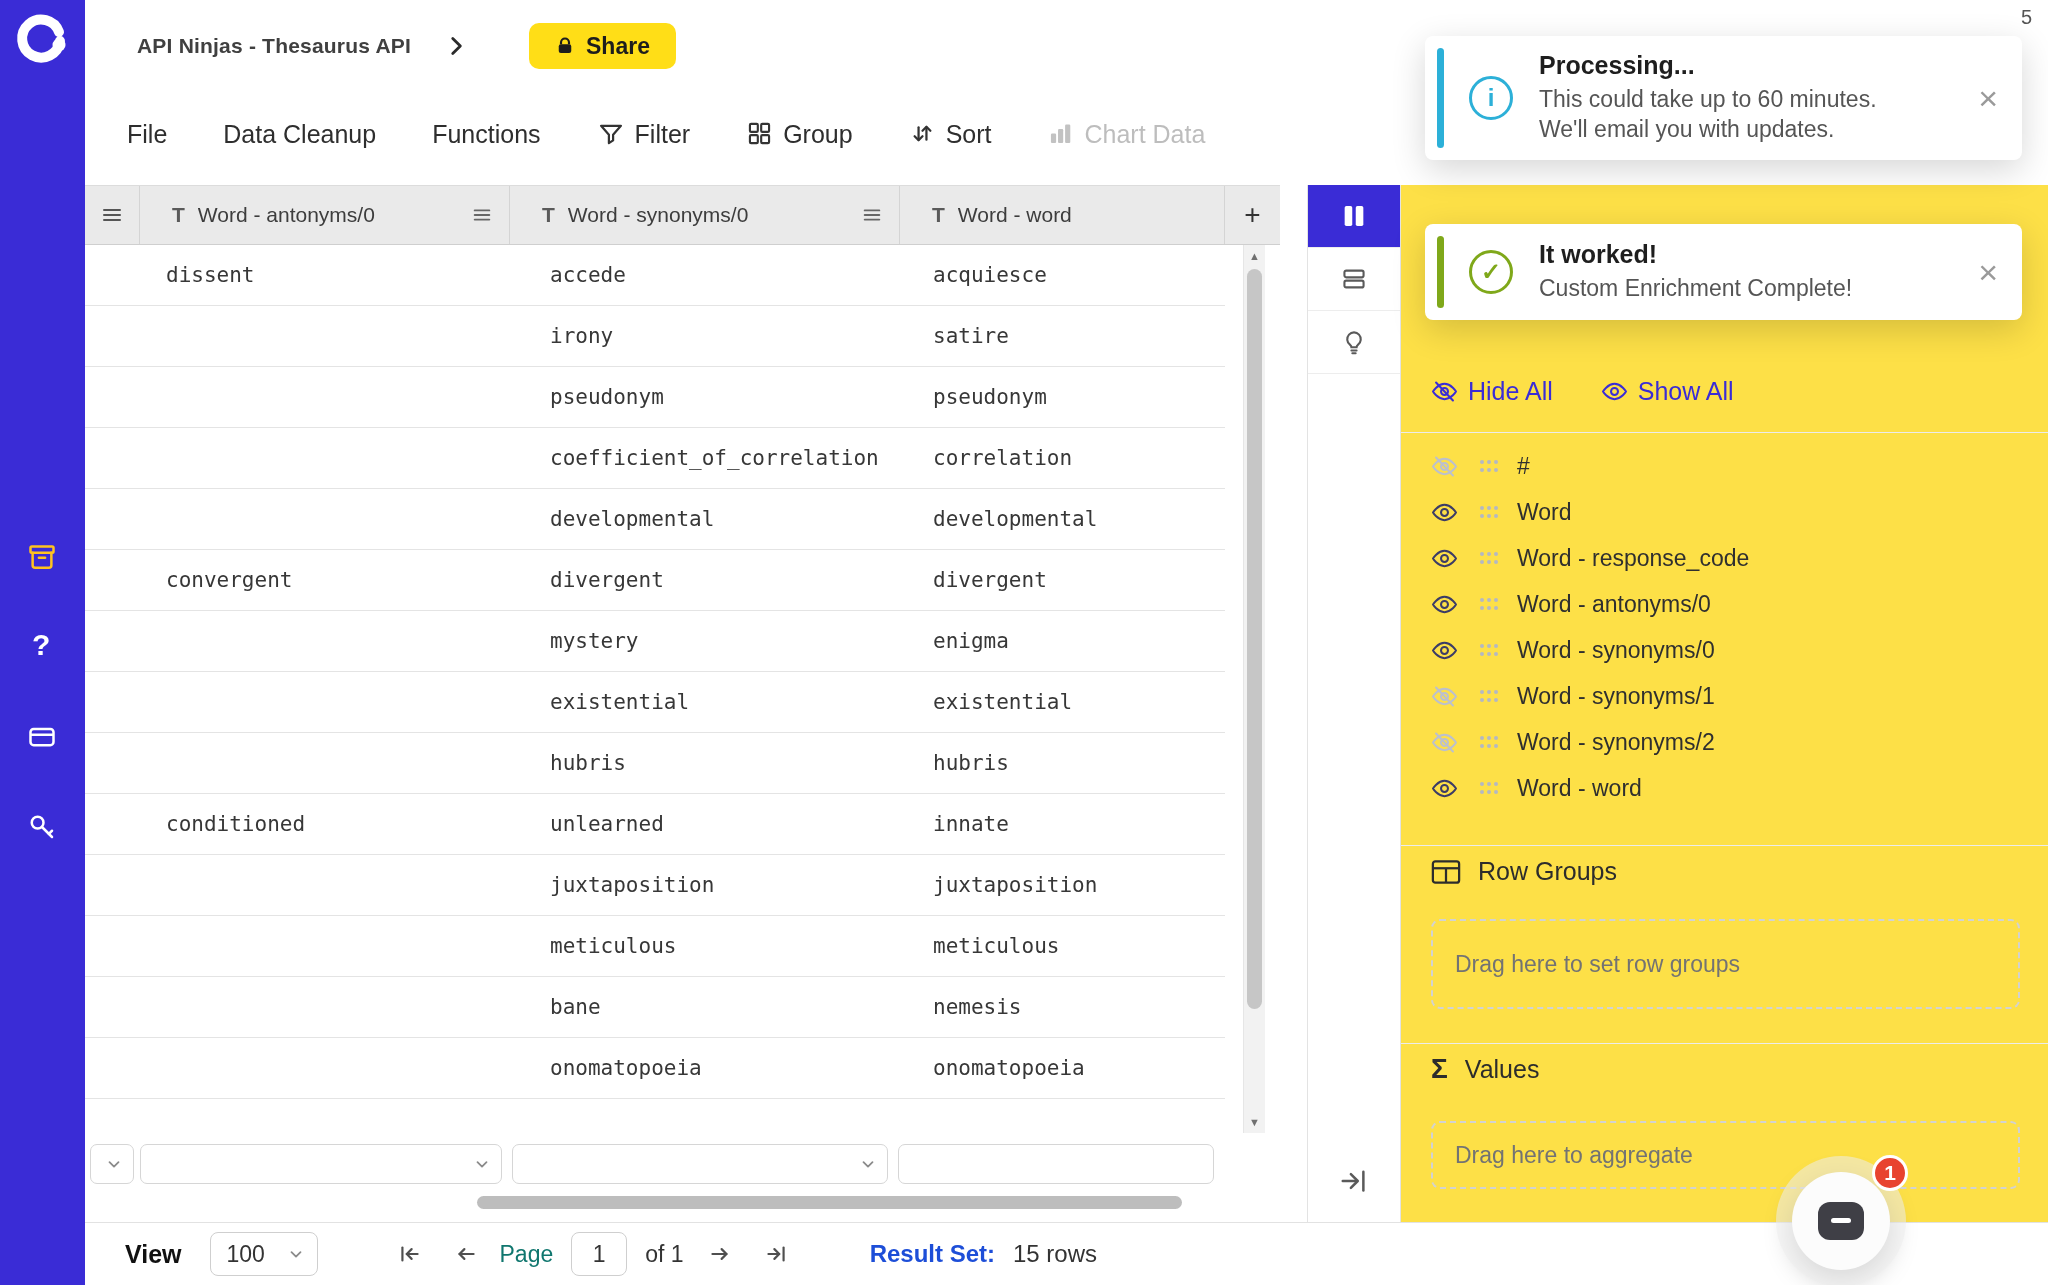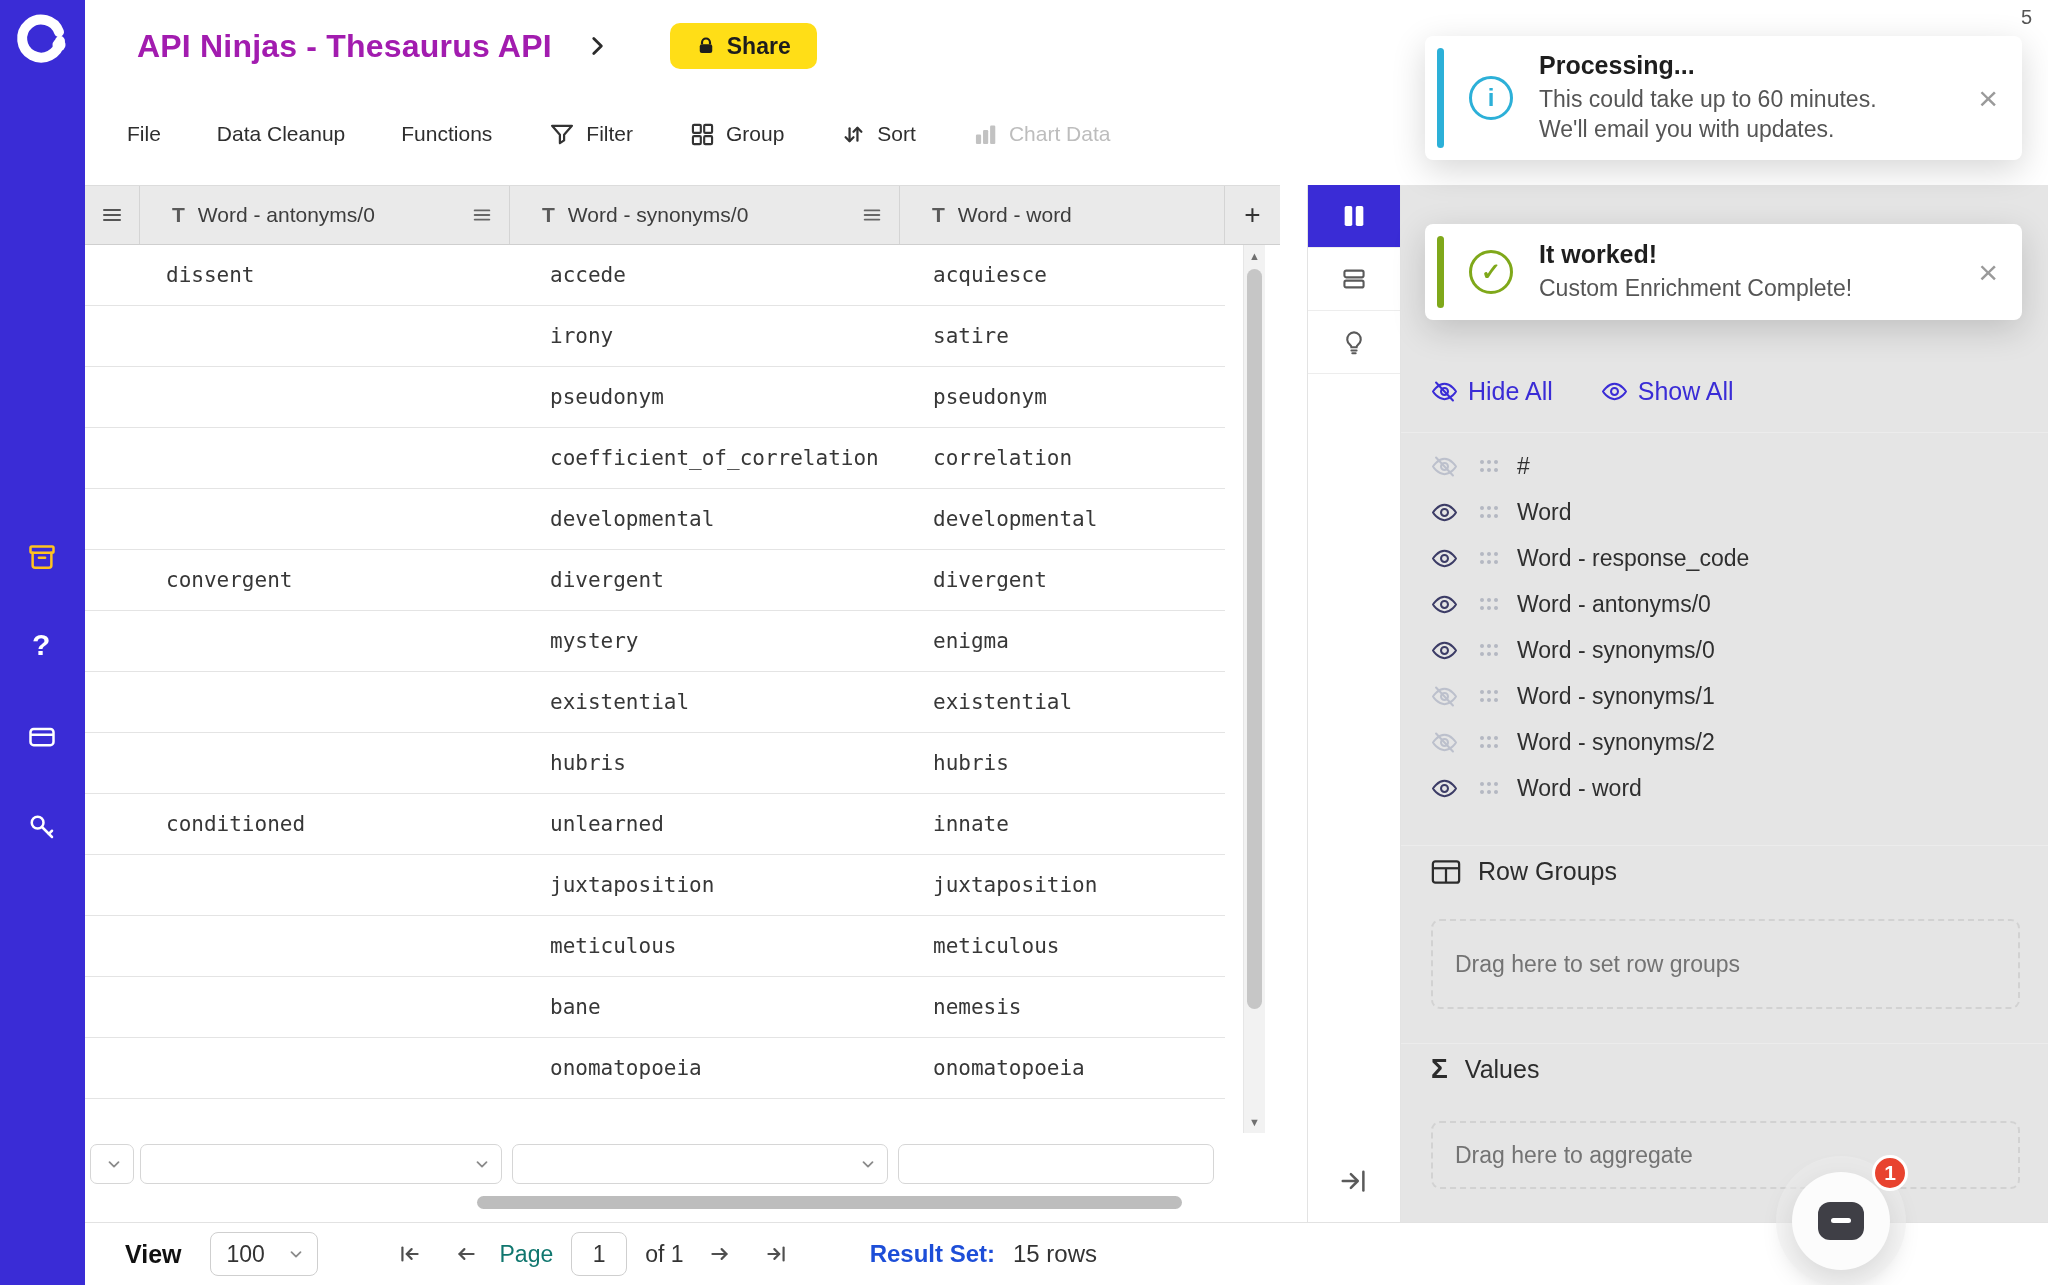--- a/index.html
+++ b/index.html
@@ -17,28 +17,28 @@
   .sidebar { position:absolute; left:0; top:0; bottom:0; width:85px; background:var(--accent); z-index:5; }
   .logo { position:absolute; top:12px; left:13px; }
   .sb-icon { position:absolute; left:27px; cursor:pointer; }
   .sb-archive { top:542px; }
   .sb-question { top:628px; font-size:30px; font-weight:600; color:#fff; left:32px; }
   .sb-card { top:722px; }
   .sb-key { top:812px; }
 
   
   .titlebar { position:absolute; left:85px; top:0; right:0; height:92px; background:#fff; display:flex; align-items:center; padding-left:52px; }
-  .page-title { font-size:32px; font-weight:600; color:#a21caf; letter-spacing:.2px; }
+  .page-title { font-size:21px; font-weight:600; color:#404040; letter-spacing:.2px; }
   .title-chevron { margin-left:32px; display:flex; cursor:pointer; }
   .share-btn { margin-left:60px; height:46px; padding:0 26px; border-radius:10px; background:var(--yellow); border:none; display:flex; align-items:center; gap:11px; font-size:23px; font-weight:600; color:#1d1d1d; cursor:pointer; font-family:inherit; }
   .corner-text { position:absolute; right:16px; top:6px; font-size:20px; color:#555; }
 
   
   .toolbar { position:absolute; left:85px; top:92px; right:0; height:84px; background:#fff; display:flex; align-items:center; padding-left:42px; }
-  .tb-item { display:flex; align-items:center; gap:10px; font-size:21px; color:#2e2e2e; margin-right:56px; cursor:pointer; white-space:nowrap; }
+  .tb-item { display:flex; align-items:flex-start; gap:10px; font-size:25px; color:#2e2e2e; margin-right:56px; cursor:pointer; white-space:nowrap; }
   .tb-item.disabled { color:#bdbdbd; cursor:default; }
 
   
   .grid { position:absolute; left:85px; top:176px; width:1195px; height:1046px; background:#fff; }
   .grid-header { position:absolute; top:9px; left:0; right:0; height:60px; display:flex; background:#eaeaea; border-top:1px solid #dcdcdc; border-bottom:1px solid #cfcfcf; }
   .hc { border-right:1px solid #d4d4d4; display:flex; align-items:center; height:100%; }
   .hc.gutter { width:55px; justify-content:center; }
   .hc.col1 { width:370px; padding:0 16px 0 32px; }
   .hc.col2 { width:390px; padding:0 16px 0 32px; }
   .hc.col3 { width:325px; padding:0 16px 0 32px; }
@@ -69,21 +69,21 @@
   .hscroll { position:absolute; top:1020px; left:0; width:1160px; height:16px; }
   .hs-thumb { position:absolute; left:392px; top:0; width:705px; height:13px; background:#bdbdbd; border-radius:7px; cursor:grab; }
 
   
   .tool-strip { position:absolute; left:1307px; top:185px; width:94px; bottom:63px; background:#fff; border-left:1px solid #e3e3e3; border-right:1px solid #e3e3e3; }
   .strip-tab { height:63px; display:flex; align-items:center; justify-content:center; border-bottom:1px solid #ededed; cursor:pointer; }
   .strip-tab.active { background:var(--accent); }
   .strip-bottom { position:absolute; bottom:26px; left:0; right:0; display:flex; justify-content:center; cursor:pointer; }
 
   
-  .right-panel { position:absolute; left:1401px; top:185px; right:0; bottom:63px; background:#e5e5e5; }
+  .right-panel { position:absolute; left:1401px; top:185px; right:0; bottom:63px; background:#fde047; }
   .panel-links { position:absolute; top:192px; left:30px; display:flex; gap:48px; align-items:center; }
   .plink { display:flex; align-items:center; gap:10px; color:var(--accent); font-size:25px; font-weight:500; cursor:pointer; }
   .sep { position:absolute; left:0; right:0; border-top:1px solid #ececec; }
   .sep1 { top:247px; } .sep2 { top:660px; } .sep3 { top:858px; }
   .field-list { position:absolute; top:258px; left:30px; right:20px; }
   .field { display:flex; align-items:center; gap:18px; height:46px; font-size:23px; color:#2f2f2f; cursor:pointer; }
   .field .eye { display:flex; width:30px; color:#3c3c66; }
   .field.hidden-f .eye { color:#bcc0cc; }
   .field .grip { display:flex; color:#b4b8c2; cursor:grab; }
   .section-head { position:absolute; left:30px; display:flex; align-items:center; gap:17px; font-size:25px; font-weight:500; color:#2c2c2c; }

